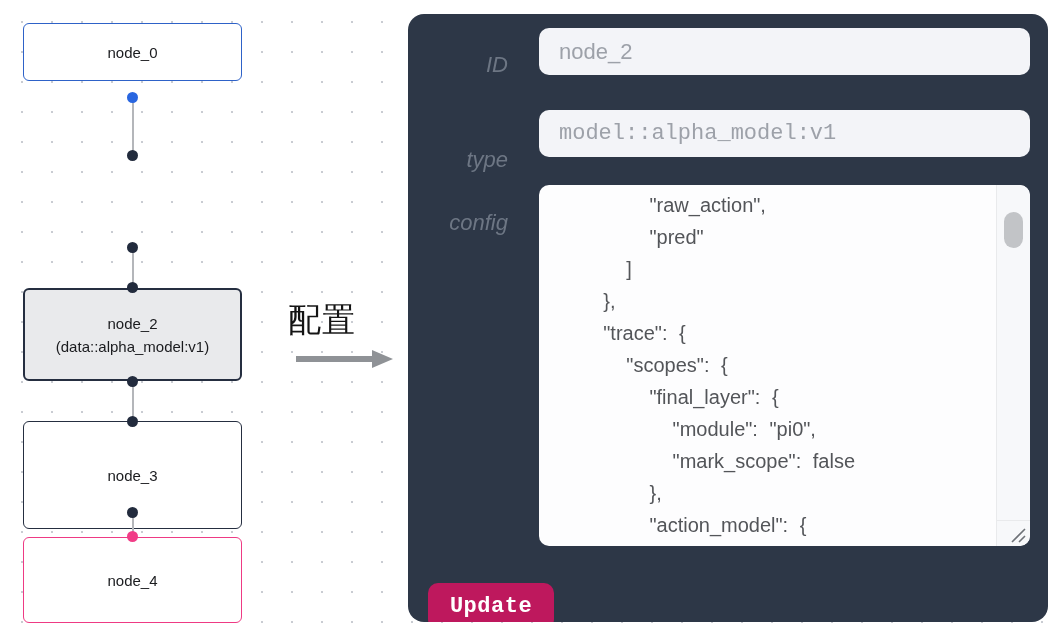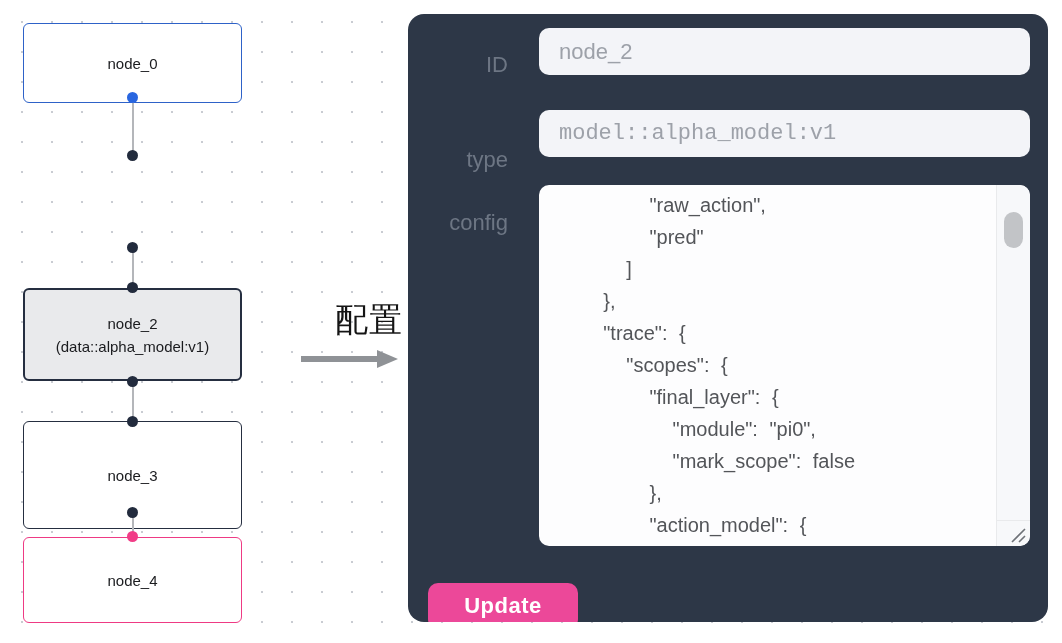--- a/index.html
+++ b/index.html
@@ -24,30 +24,30 @@
   .node-text{ width:100%; font-size:15px; line-height:23px; color:#1a1b1e; font-weight:500;}
   .node-type{ word-break:break-all; }
   .node-input  { border-color:#2e62c8; }
   .node-output { border-color:#ee3a84; }
   .node-selected { background:#e9eaec; border-width:2px; }
   .edge{ position:absolute; left:132px; width:1.6px; background:#b4b6ba; }
   .port{ position:absolute; left:127px; width:11px; height:11px; border-radius:50%; background:#222b3d; }
   .port-blue{ background:#2966e0; }
   .port-pink{ background:#f13d87; }
   
-  .transition{ position:absolute; left:288px; top:298px; width:115px; text-align:right;}
+  .transition{ position:absolute; left:288px; top:298px; width:115px; text-align:left;}
   .transition-label{ font-size:33px; color:#141414; letter-spacing:1px; }
   
   .panel{
     position:absolute; left:408px; top:14px; width:640px; height:608px;
     background:#2d3747; border-radius:16px; overflow:hidden;
   }
   .f-label{
     position:absolute; left:0; width:100px; text-align:right;
-    color:#6d7684; font-size:22px; line-height:26px;
+    color:#6d7684; font-size:22px; line-height:26px;font-style:italic;
   }
   .f-input{
     position:absolute; left:131px; width:491px; height:47px;
     background:#f3f4f8; border:none; border-radius:10px;
     padding:0 20px; font-family:"Liberation Sans",sans-serif;
     font-size:22px; color:#9da1a9; outline:none;
   }
   .config-box{
     position:absolute; left:131px; top:171px; width:491px; height:361px;
     background:#fdfdfe; border-radius:10px; overflow:hidden; cursor:text;
@@ -67,32 +67,32 @@
   .sb-thumb{
     position:absolute; left:7px; top:27px; width:19px; height:36px;
     background:#c2c4c7; border-radius:10px; cursor:default;
   }
   .sb-corner{
     position:absolute; left:0; bottom:0; width:100%; height:26px;
     border-top:1px solid #e9eaec;
   }
   .resize-grip{ position:absolute; right:3px; bottom:2px; cursor:nwse-resize; }
   .update-btn{
-    position:absolute; left:20px; top:569px; width:150px; height:46px;
-    background:#ec4899; color:#ffffff; border:none; border-radius:10px;
-    font-family:Liberation Sans, sans-serif; font-size:22px; font-weight:700;
+    position:absolute; left:20px; top:569px; width:126px; height:46px;
+    background:#be185d; color:#ffffff; border:none; border-radius:10px;
+    font-family:Liberation Mono, monospace; font-size:22px; font-weight:700;
     letter-spacing:.5px; cursor:pointer;
   }
 </style>
 </head>
 <body>
 
 <div class="graph">
 
-  <div class="node node-input" style="top:23px;height:80px">
+  <div class="node node-input" style="top:23px;height:58px">
     <div class="node-text">
       <div>node_0</div>
     </div>
   </div>
 
 
   <div class="node node-selected" style="top:288px;height:93px">
     <div class="node-text">
       <div>node_2</div>
       <div class="node-type">(data::alpha_model:v1)</div>

